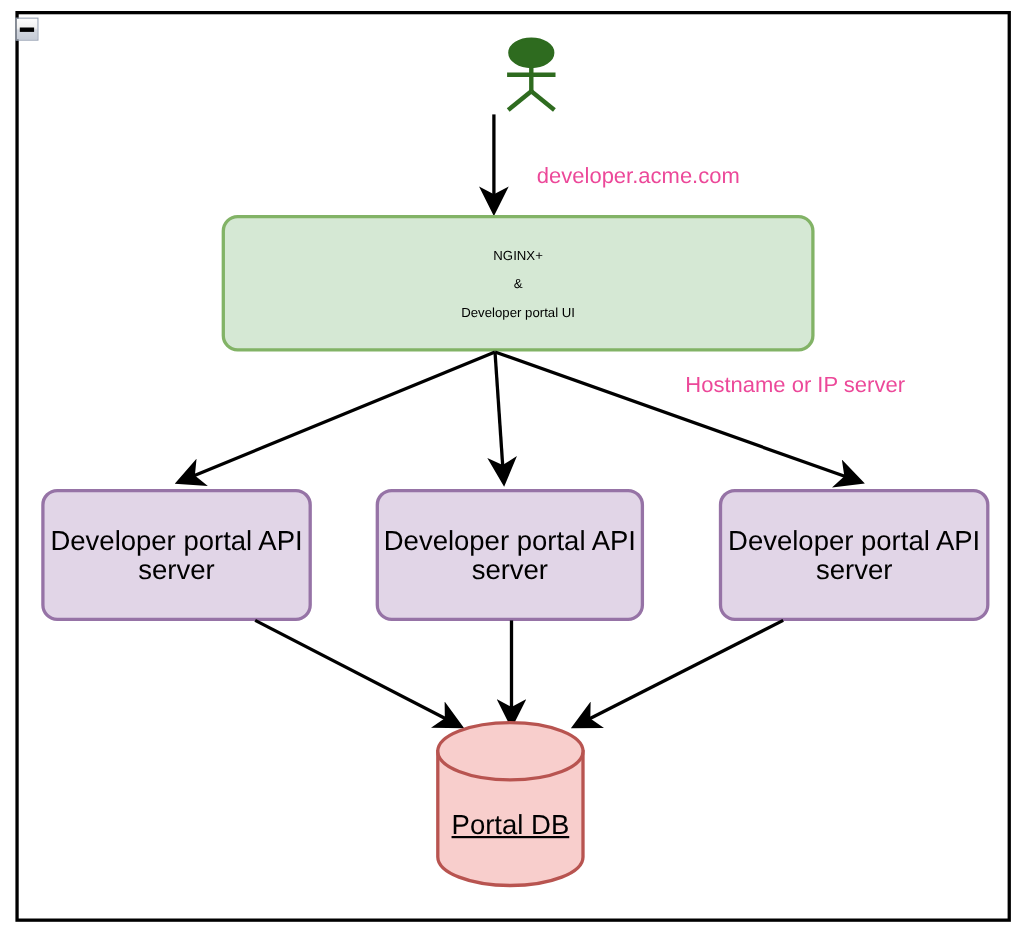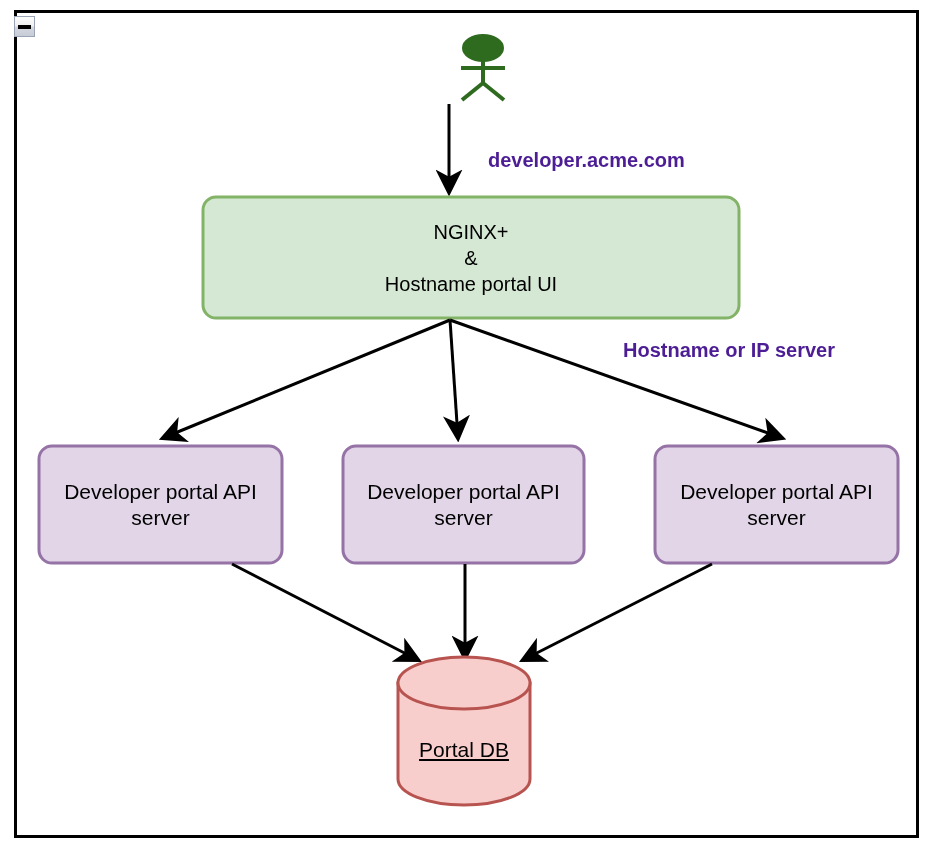--- a/index.html
+++ b/index.html
@@ -21,27 +21,27 @@
     display:flex;align-items:center;justify-content:center;cursor:pointer;
   }
   .collapse-btn .bar{width:13px;height:4px;background:#000;display:block;}
 
   
   #diagram{position:absolute;left:0;top:0;width:936px;height:850px;}
 
   
   .node-label{
     position:absolute;display:flex;align-items:center;justify-content:center;
-    text-align:center;color:#000000;font-size:21px;line-height:26px;
+    text-align:center;color:#000000;font-size:25px;line-height:26px;
     pointer-events:none;
   }
   .edge-label{
-    position:absolute;color:#4c1d95;font-size:20px;line-height:24px;white-space:nowrap;font-weight:bold;
+    position:absolute;color:#ec4899;font-size:20px;line-height:24px;white-space:nowrap;
   }
-  .green-box-label{font-size:20px;}
+  .green-box-label{font-size:12px;}
 </style>
 </head>
 <body>
 
 <div id="canvas">
 
   <div class="frame"></div>
 
   <div class="collapse-btn">
     <span class="bar"></span>
@@ -81,21 +81,21 @@
     <g>
       <path d="M 398 683 L 398 779 A 66 26 0 0 0 530 779 L 530 683 Z" fill="#f8cecc" stroke="#b85450" stroke-width="3"></path>
       <ellipse cx="464" cy="683" rx="66" ry="26" fill="#f8cecc" stroke="#b85450" stroke-width="3"></ellipse>
     </g>
   </svg>
 
   <div class="node-label green-box-label" style="left:203px;top:197px;width:536px;height:121px;">
     <div>
       <div>NGINX+</div>
       <div>&amp;</div>
-      <div>Hostname portal UI</div>
+      <div>Developer portal UI</div>
     </div>
   </div>
 
   <div class="node-label" style="left:39px;top:446px;width:243px;height:117px;">
     <div>
       <div>Developer portal API</div>
       <div>server</div>
     </div>
   </div>
 

